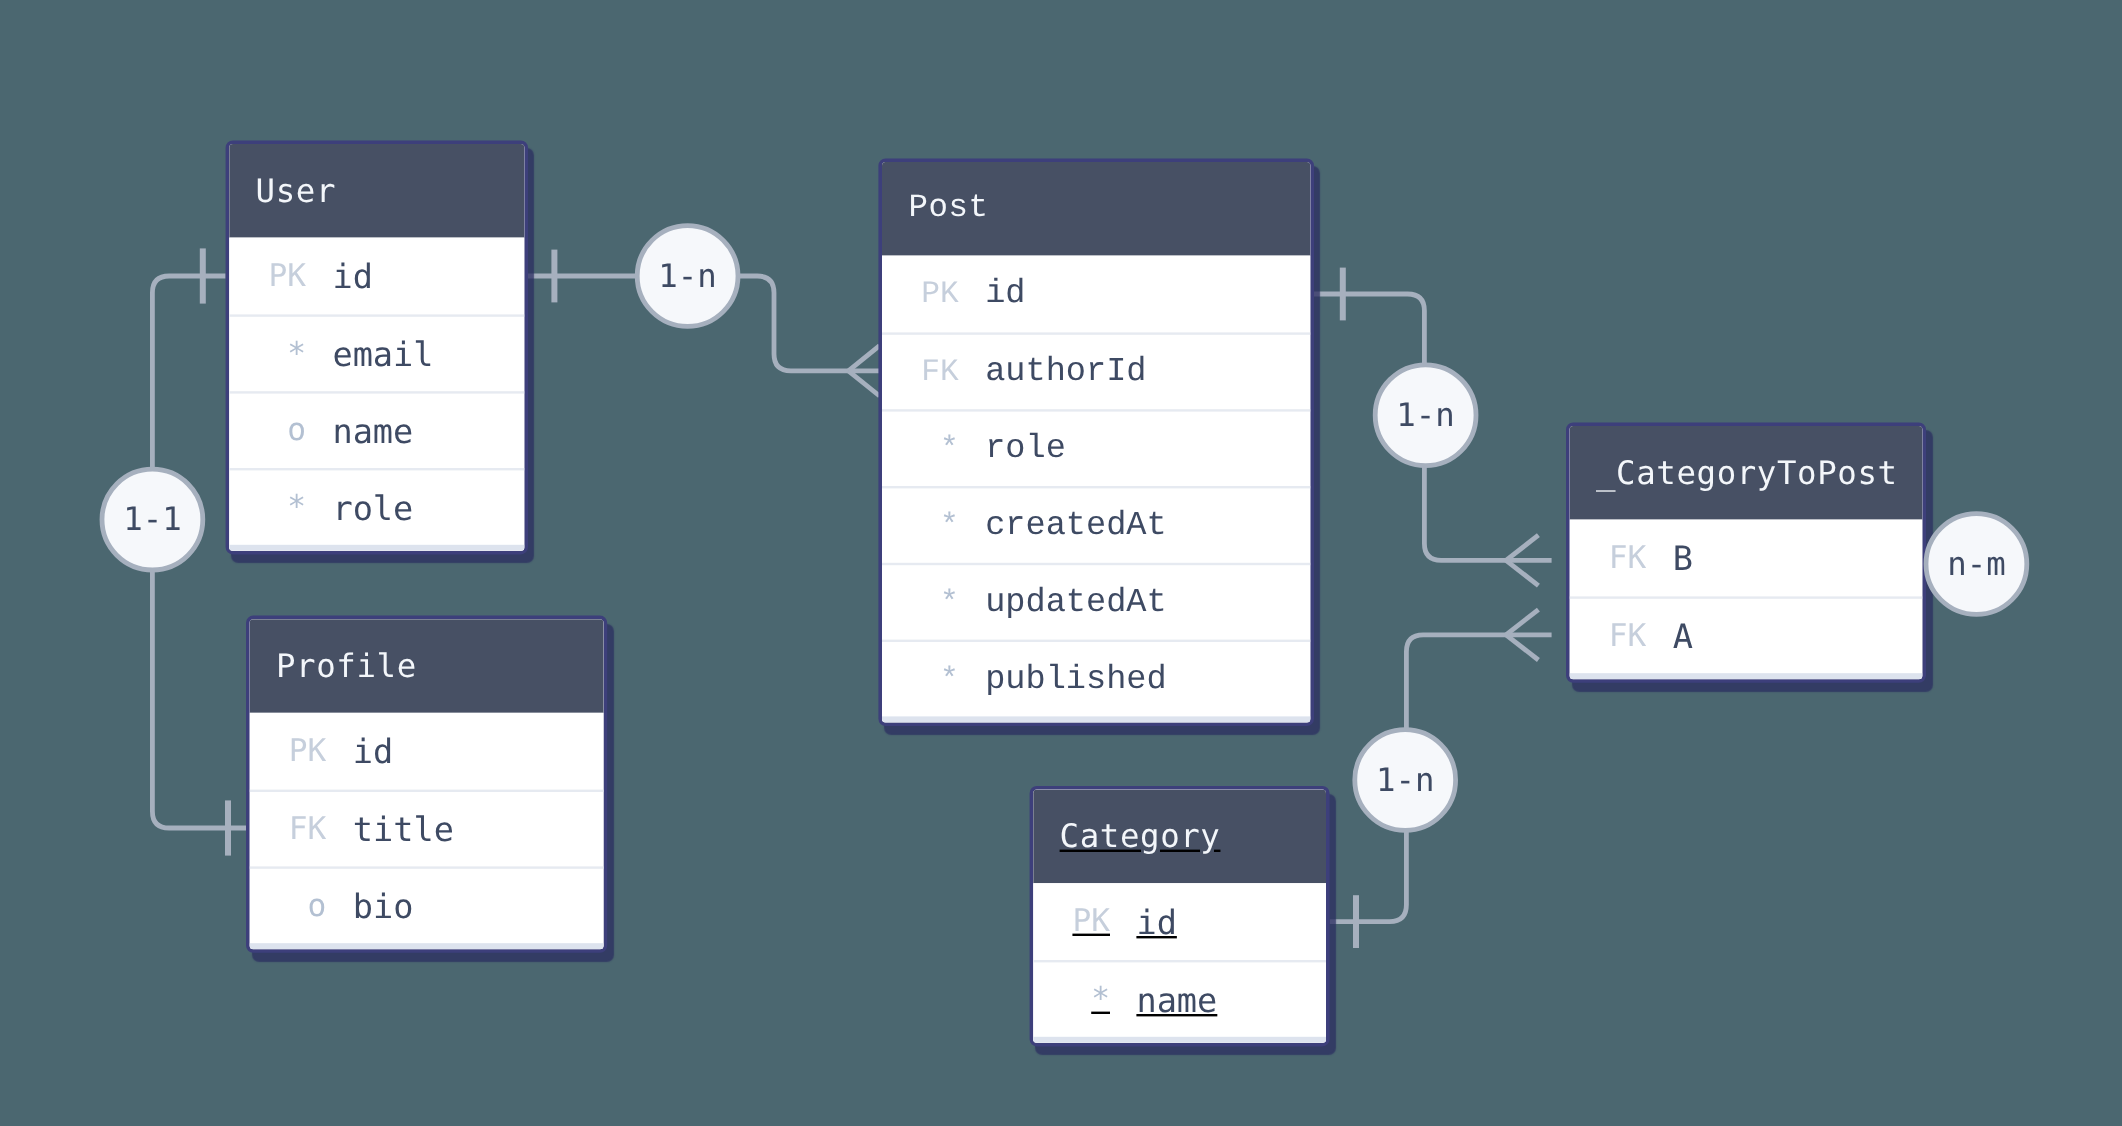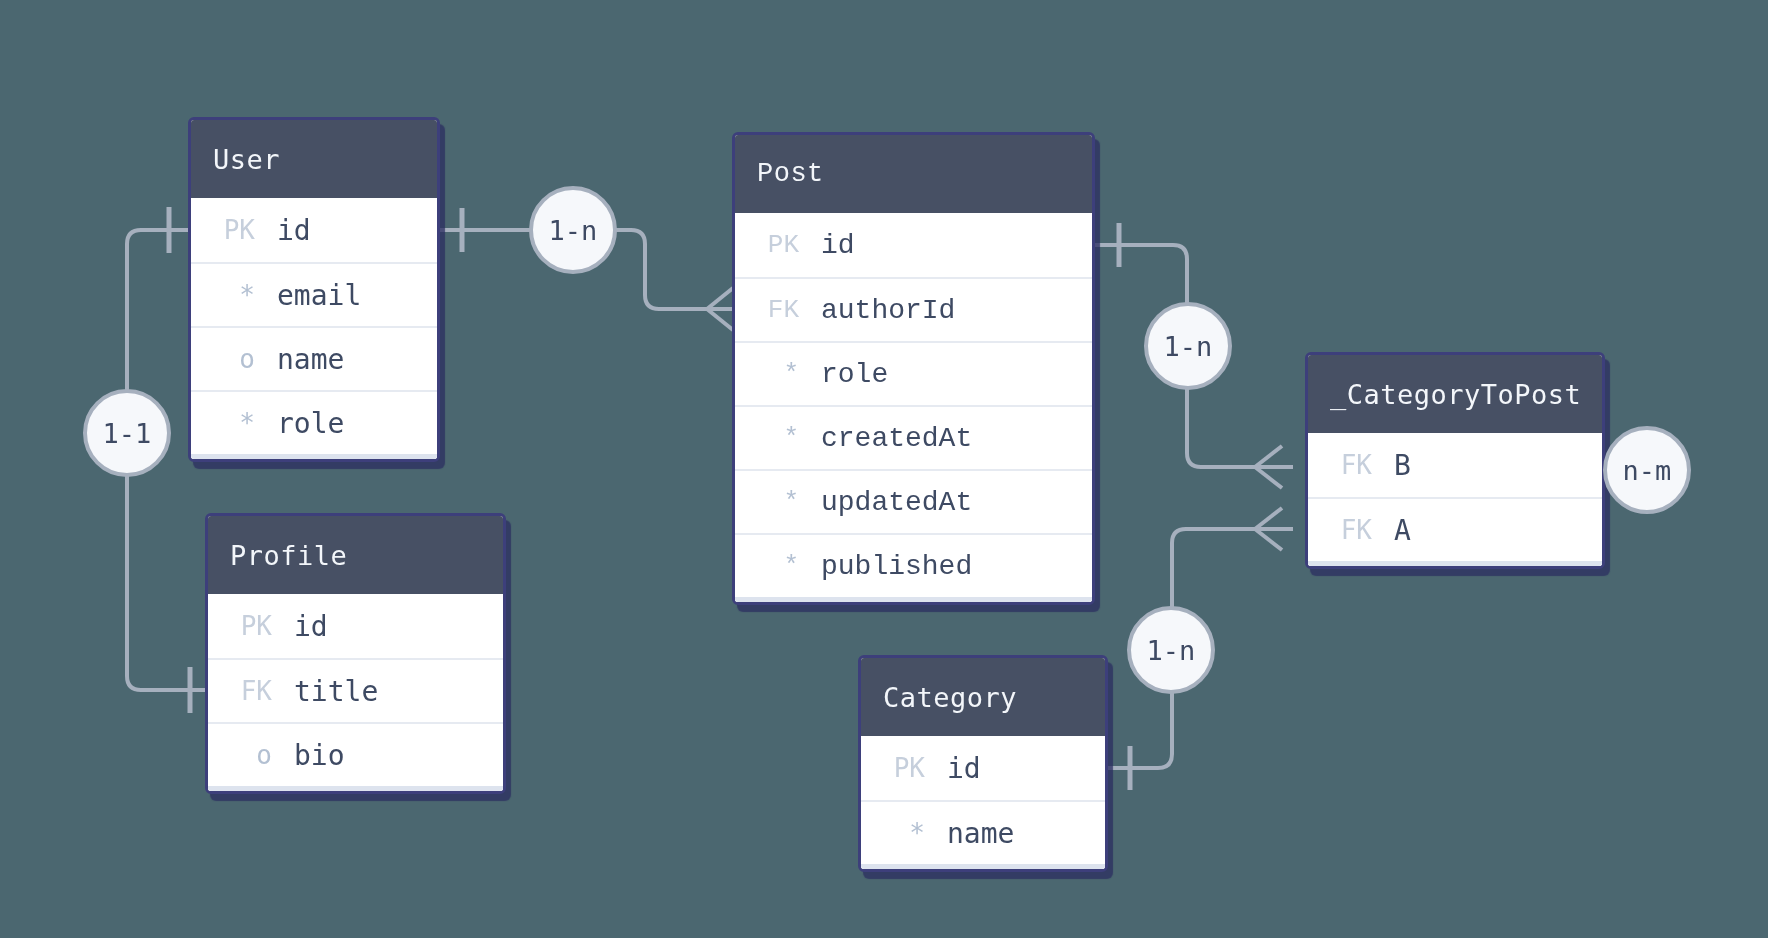--- a/index.html
+++ b/index.html
@@ -151,21 +151,21 @@
           <div class="field-row">
             <span class="field-key marker">*</span>
             <span class="field-name">updatedAt</span>
           </div>
           <div class="field-row">
             <span class="field-key marker">*</span>
             <span class="field-name">published</span>
           </div>
         </div>
       </div>
-      <div class="entity" style="left: 858px; top: 655px; width: 250px;">
+      <div class="entity" style="left: 858px; top: 655px; width: 250px; text-decoration: underline;">
         <div class="entity-header">
           <span>Category</span>
         </div>
         <div class="entity-body">
           <div class="field-row">
             <span class="field-key">PK</span>
             <span class="field-name">id</span>
           </div>
           <div class="field-row">
             <span class="field-key marker">*</span>

